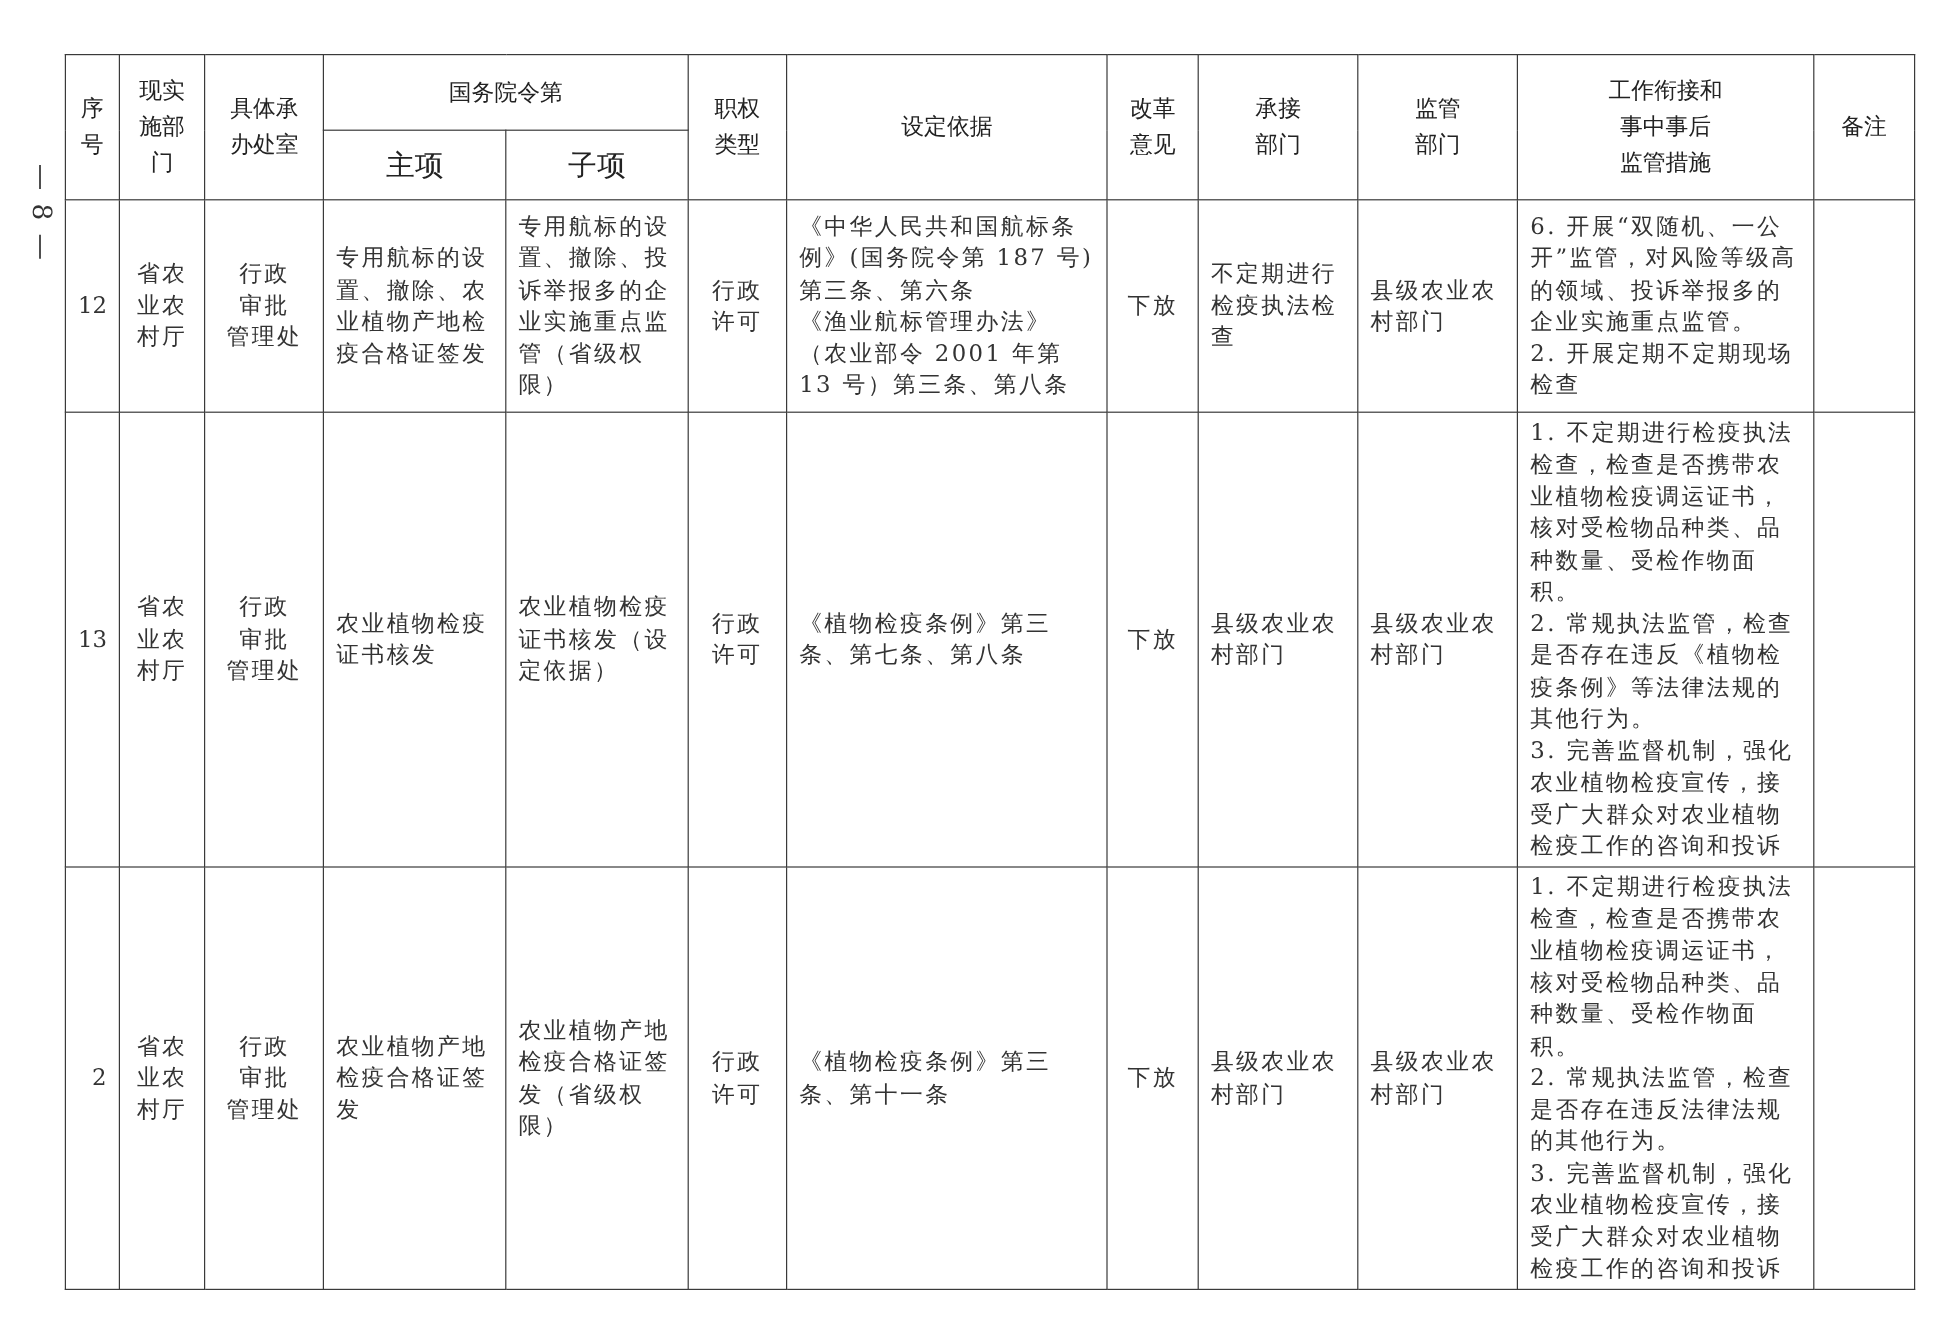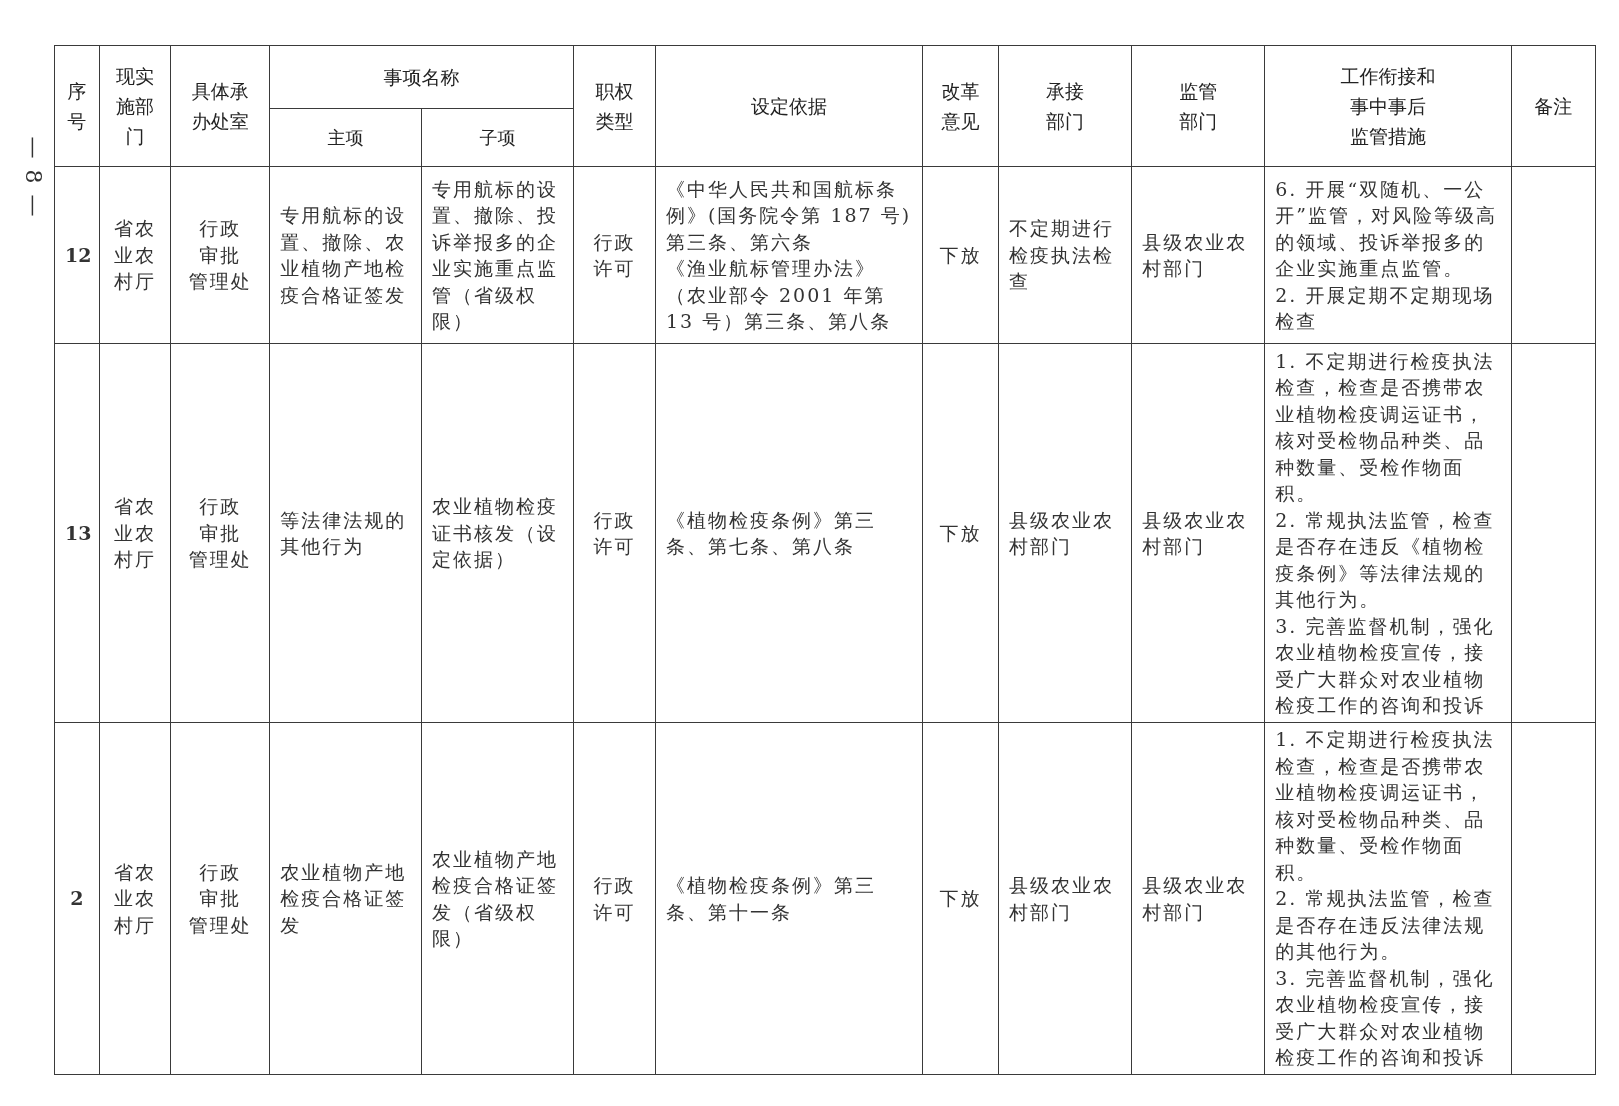--- a/index.html
+++ b/index.html
@@ -7,25 +7,25 @@
          font-family:"DejaVu Serif","Liberation Serif",serif; color:#222; }
   .page-num { position:absolute; left:14px; top:112px; width:40px; height:130px;
               display:flex; align-items:center; justify-content:center; }
   .page-num span { display:inline-block; transform:rotate(90deg); white-space:nowrap;
                    font-size:22px; letter-spacing:2px; color:#333; }
   table.main { position:absolute; left:54px; top:45px; width:1542px; height:1030px;
                border-collapse:collapse; table-layout:fixed; }
   table.main td, table.main th { border:1.5px solid #3a3a3a; padding:0 10px; vertical-align:middle; }
   th { font-family:"DejaVu Sans","Liberation Sans",sans-serif; font-weight:normal;
        font-size:19px; line-height:30px; text-align:center; color:#222; white-space:pre-line; }
-  th.sub { font-size:18px; }
+  th.sub { font-size:24px; }
   td { font-size:19px; line-height:26.5px; letter-spacing:2px; color:#333; white-space:pre-line; }
   td.c { text-align:center; }
   td.l { text-align:left; }
-  td.num { text-align:center; letter-spacing:0;font-weight:bold; }
+  td.num { text-align:right; letter-spacing:0; }
 </style>
 </head>
 <body>
 
 <div class="page-num">
   <span>— 8 —</span>
 </div>
 
 <table class="main">
   <colgroup>
@@ -44,21 +44,21 @@
   </colgroup>
   <thead>
     <tr style="height:63px">
       <th rowspan="2">序
 号</th>
       <th rowspan="2">现实
 施部
 门</th>
       <th rowspan="2">具体承
 办处室</th>
-      <th colspan="2">事项名称</th>
+      <th colspan="2">国务院令第</th>
       <th rowspan="2">职权
 类型</th>
       <th rowspan="2">设定依据</th>
       <th rowspan="2">改革
 意见</th>
       <th rowspan="2">承接
 部门</th>
       <th rowspan="2">监管
 部门</th>
       <th rowspan="2">工作衔接和
@@ -94,21 +94,21 @@
       <td class="l"></td>
     </tr>
     <tr style="height:357px">
       <td class="num">13</td>
       <td class="c">省农
 业农
 村厅</td>
       <td class="c">行政
 审批
 管理处</td>
-      <td class="l">等法律法规的其他行为</td>
+      <td class="l">农业植物检疫证书核发</td>
       <td class="l">农业植物检疫证书核发（设定依据）</td>
       <td class="c">行政
 许可</td>
       <td class="l">《植物检疫条例》第三条、第七条、第八条</td>
       <td class="c">下放</td>
       <td class="l">县级农业农村部门</td>
       <td class="l">县级农业农村部门</td>
       <td class="l">1. 不定期进行检疫执法检查，检查是否携带农业植物检疫调运证书，核对受检物品种类、品种数量、受检作物面积。
 2. 常规执法监管，检查是否存在违反《植物检疫条例》等法律法规的其他行为。
 3. 完善监督机制，强化农业植物检疫宣传，接受广大群众对农业植物检疫工作的咨询和投诉</td>

